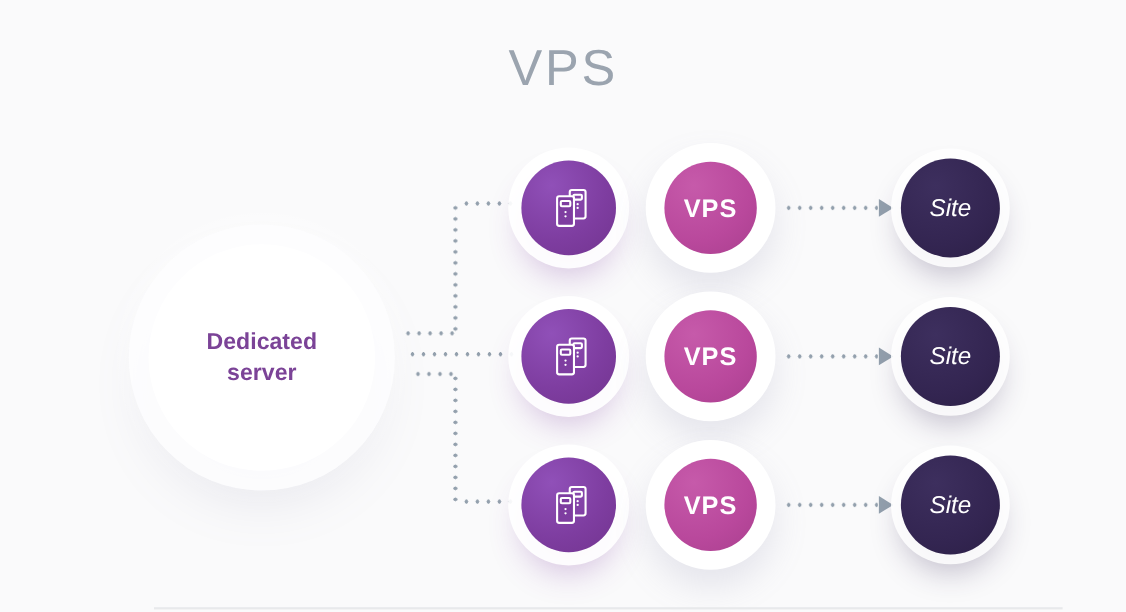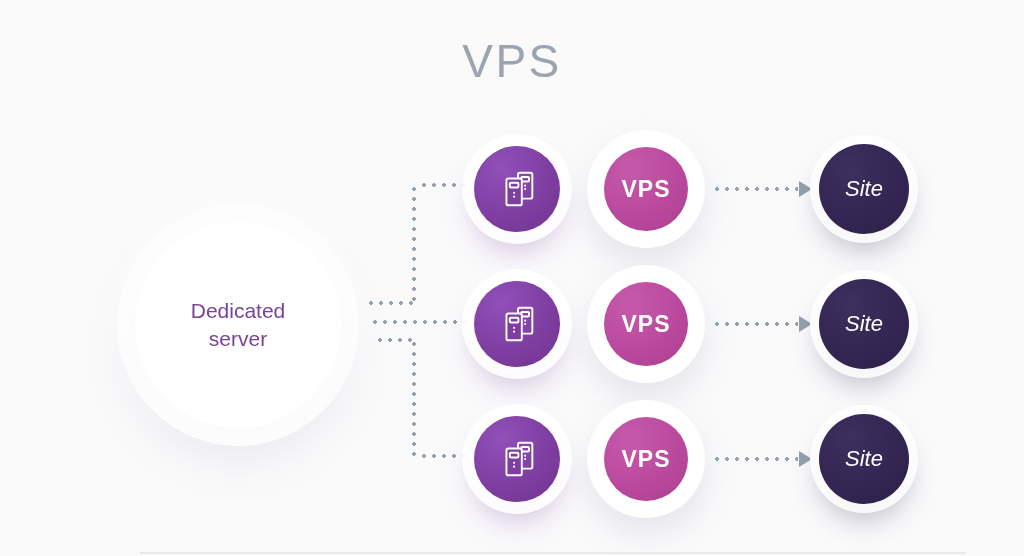--- a/index.html
+++ b/index.html
@@ -34,21 +34,21 @@
     position:absolute;left:135px;top:222px;
     width:206px;height:206px;border-radius:50%;
     background:#ffffff;
     box-shadow:0 0 0 18px rgba(253,253,254,.9), 0 24px 48px rgba(130,130,160,.18);
     display:flex;align-items:center;justify-content:center;
   }
   .hub-label{
     width:130px;
     text-align:center;
     font-size:21px;
-    font-weight:400;
+    font-weight:700;
     line-height:1.35;
     color:var(--hub-text,#7b4397);
   }
   
   .dots-h{
     position:absolute;height:4px;
     background-image:radial-gradient(circle, var(--line,#93a0ad) 1.7px, transparent 1.9px);
     background-size:10px 4px;
     background-repeat:repeat-x;
     background-position:left center;

